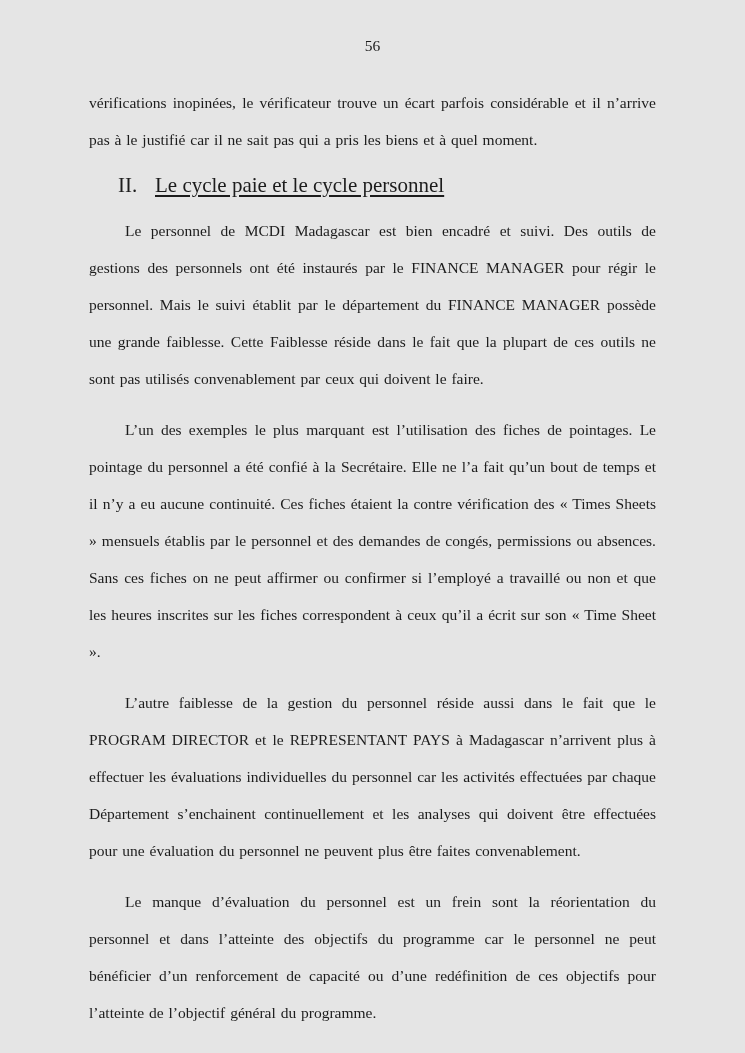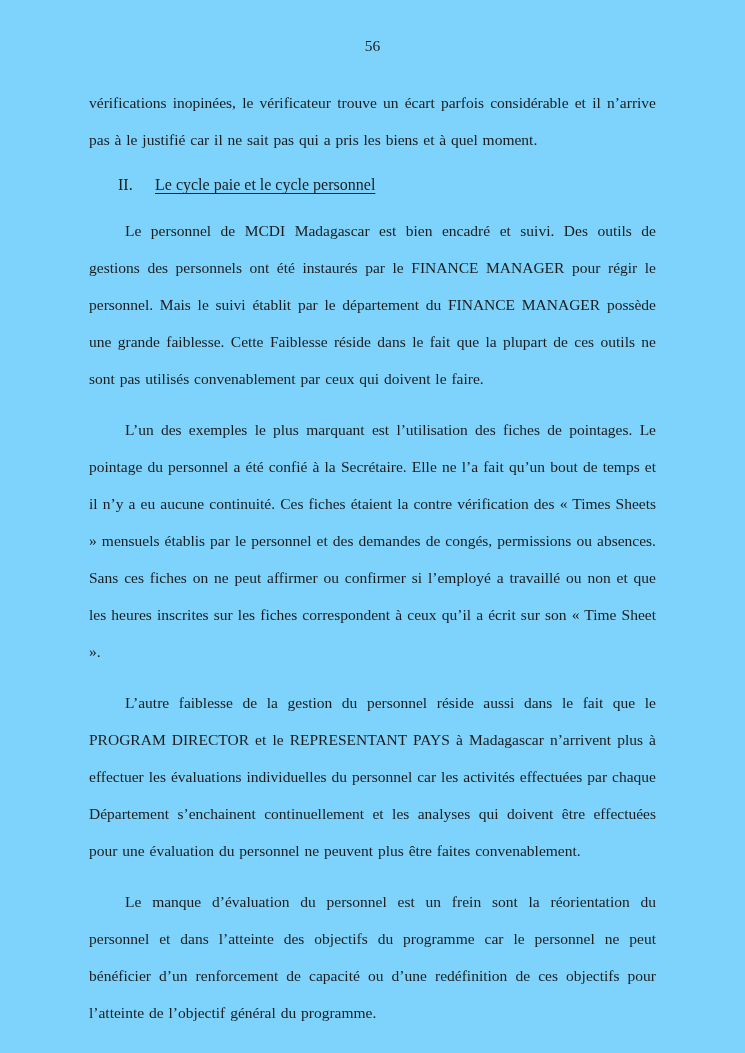--- a/index.html
+++ b/index.html
@@ -4,21 +4,21 @@
 <style>
   html, body {
     margin: 0;
     padding: 0;
     background: #ffffff;
   }
   .page {
     position: relative;
     width: 745px;
     height: 1053px;
-    background: #7dd3fc;
+    background: #e5e5e5;
     box-sizing: border-box;
     padding: 36px 89px 0 89px;
     font-family: "Liberation Serif", "DejaVu Serif", serif;
     color: #1c1c1c;
     overflow: hidden;
   }
   .page-number {
     text-align: center;
     font-size: 15.5px;
     line-height: 20px;
@@ -29,21 +29,21 @@
     line-height: 37px;
     text-align: justify;
     text-indent: 36px;
     margin: 0 0 14px 0;
     word-spacing: 1px;
   }
   .para.no-indent {
     text-indent: 0;
   }
   .section-heading {
-    font-size: 16px;
+    font-size: 21px;
     line-height: 26px;
     margin: 0 0 14px 0;
     padding-left: 29px;
   }
   .section-heading .numeral {
     display: inline-block;
     width: 37px;
   }
   .section-heading .title {
     text-decoration: underline;

